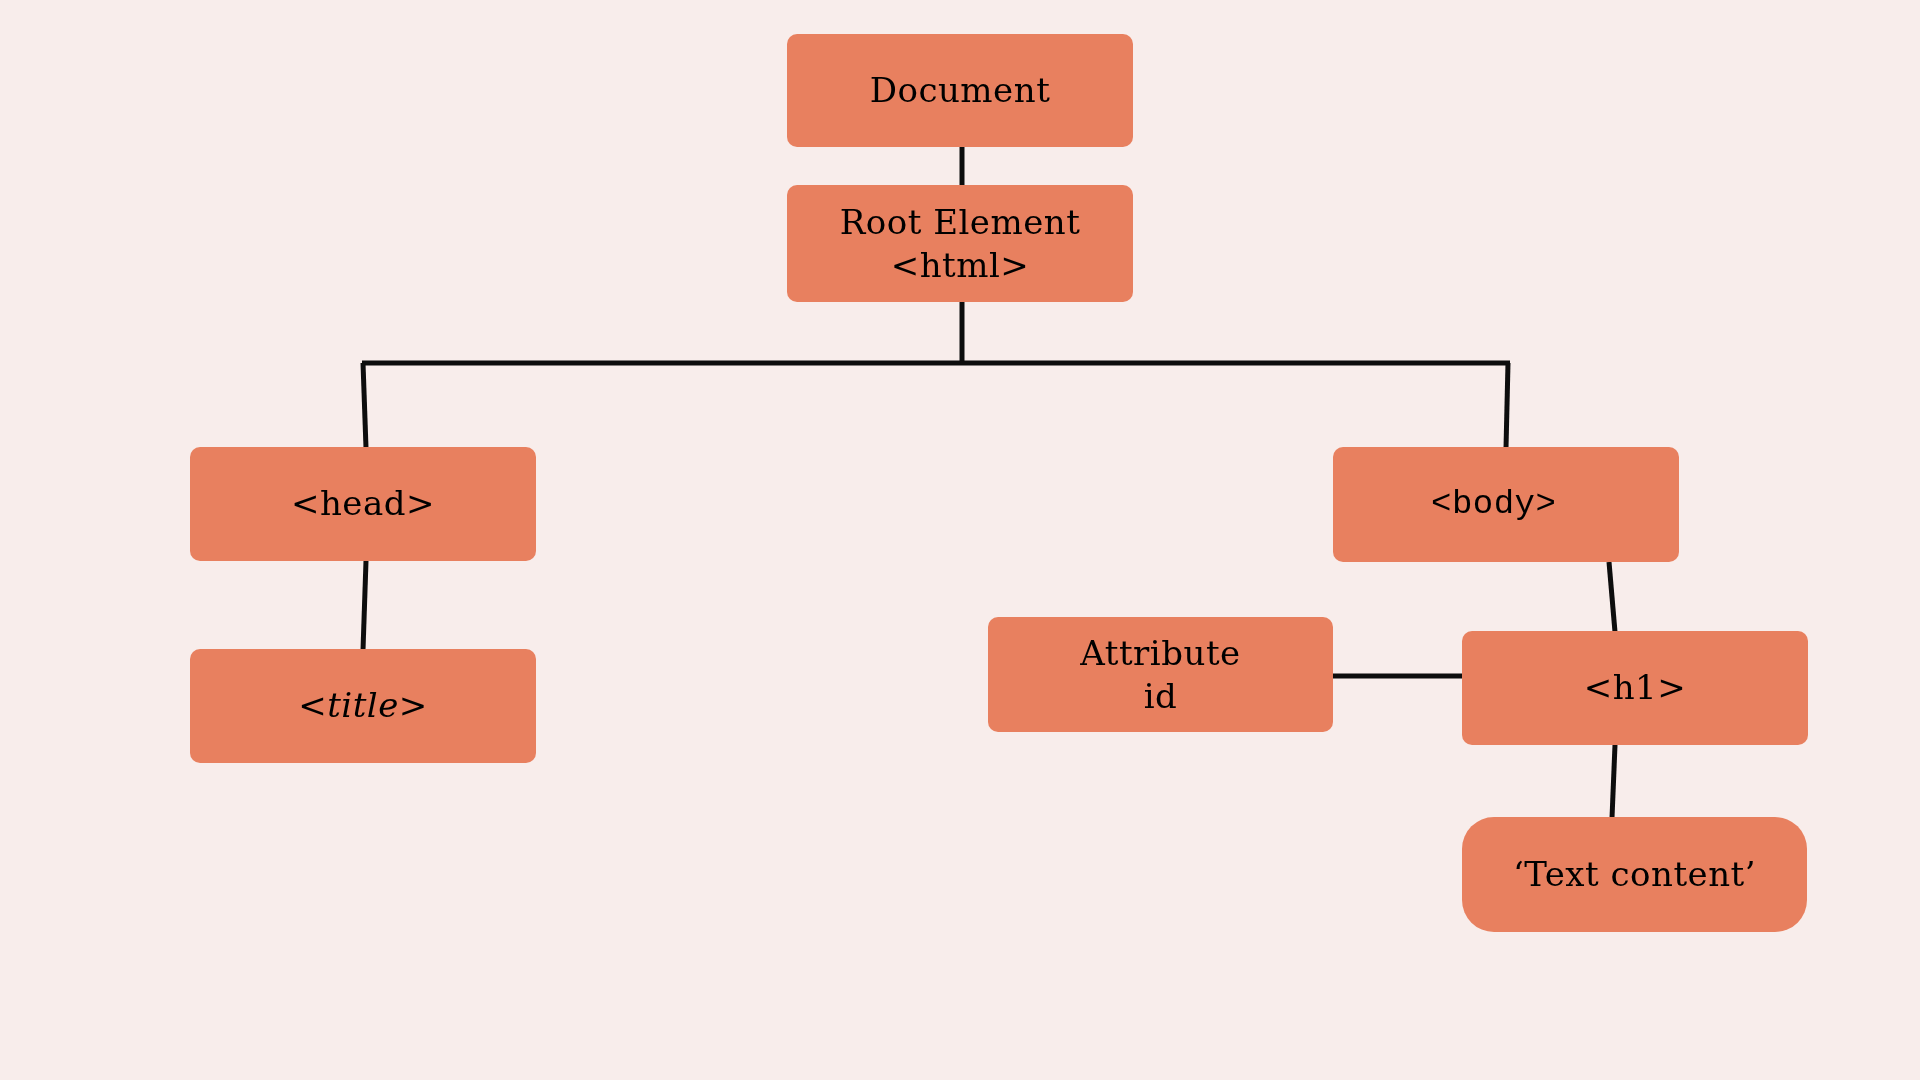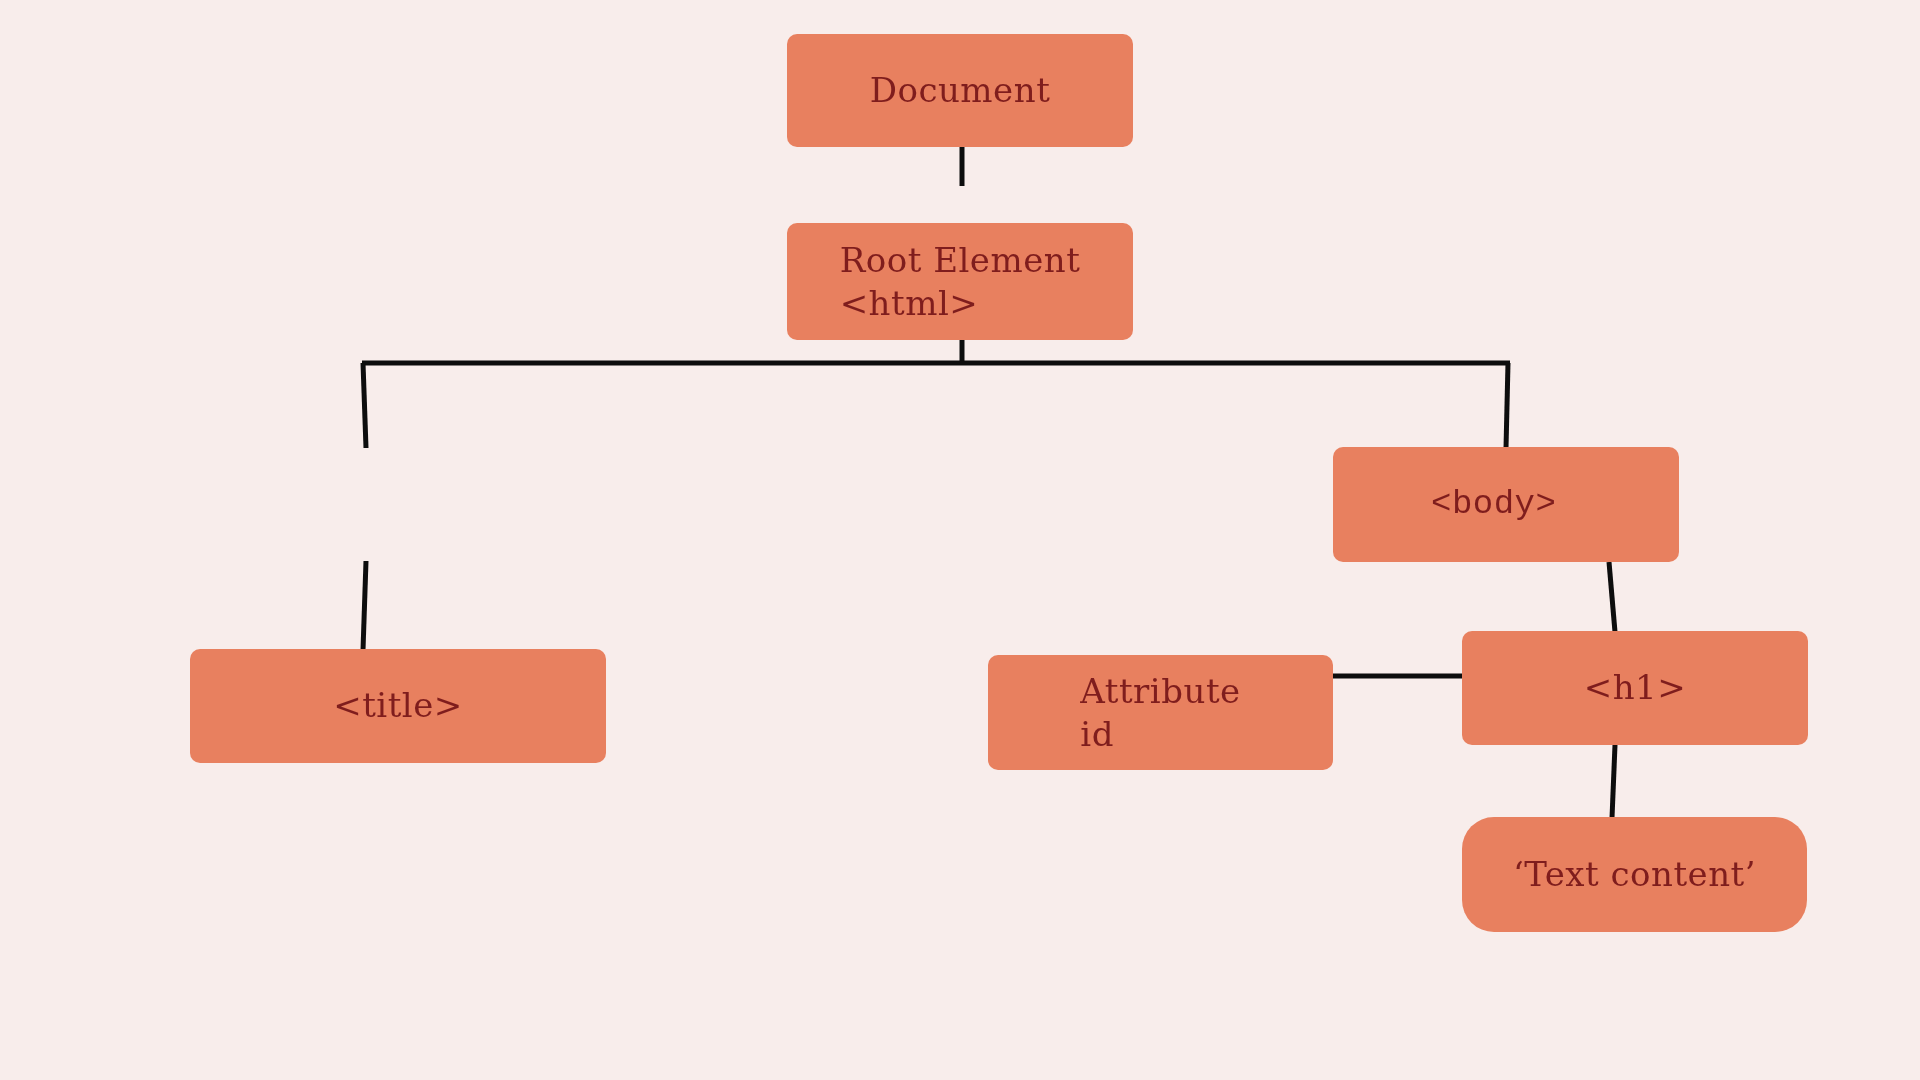--- a/index.html
+++ b/index.html
@@ -28,37 +28,36 @@
     pointer-events: none;
   }
   .node-box {
     position: absolute;
     box-sizing: border-box;
     background: #e8805f;
     border-radius: 10px;
     display: flex;
     align-items: center;
     justify-content: center;
-    text-align: left;
-    color: #7f1d1d;
+    text-align: center;
+    color: #000000;
     font-size: 34px;
     line-height: 1.28;
     letter-spacing: 0.5px;
     white-space: pre-line;
     padding: 4px 10px;
   }
   .node-box.two-line {
     line-height: 1.25;
-    margin-top: 38px;
   }
   
   #node-document   { left: 787px;  top: 34px;  width: 346px; height: 113px; }
   #node-root       { left: 787px;  top: 185px; width: 346px; height: 117px; }
   #node-head       { left: 190px;  top: 447px; width: 346px; height: 114px; }
-  #node-title      { left: 190px;  top: 649px; width: 416px; height: 114px; }
+  #node-title      { left: 190px;  top: 649px; width: 346px; height: 114px; font-style: italic; }
   #node-body       { left: 1333px; top: 447px; width: 346px; height: 115px;
                      justify-content: flex-start; padding-left: 98px; font-family: Liberation Mono, monospace; }
   #node-attribute  { left: 988px;  top: 617px; width: 345px; height: 115px; }
   #node-h1         { left: 1462px; top: 631px; width: 346px; height: 114px; }
   #node-text       { left: 1462px; top: 817px; width: 345px; height: 115px; border-radius: 32px; }
 </style>
 </head>
 <body>
 
 <div id="diagram-canvas">
@@ -84,20 +83,21 @@
 
       <line x1="1615" y1="745" x2="1612" y2="818"></line>
     </g>
   </svg>
 
   <div class="node-box" id="node-document">Document</div>
 
   <div class="node-box two-line" id="node-root">Root Element
 &lt;html&gt;</div>
 
+  <div class="node-box" id="node-head">&lt;head&gt;</div>
 
   <div class="node-box" id="node-title">&lt;title&gt;</div>
 
   <div class="node-box" id="node-body">&lt;body&gt;</div>
 
   <div class="node-box two-line" id="node-attribute">Attribute
 id</div>
 
   <div class="node-box" id="node-h1">&lt;h1&gt;</div>
 

